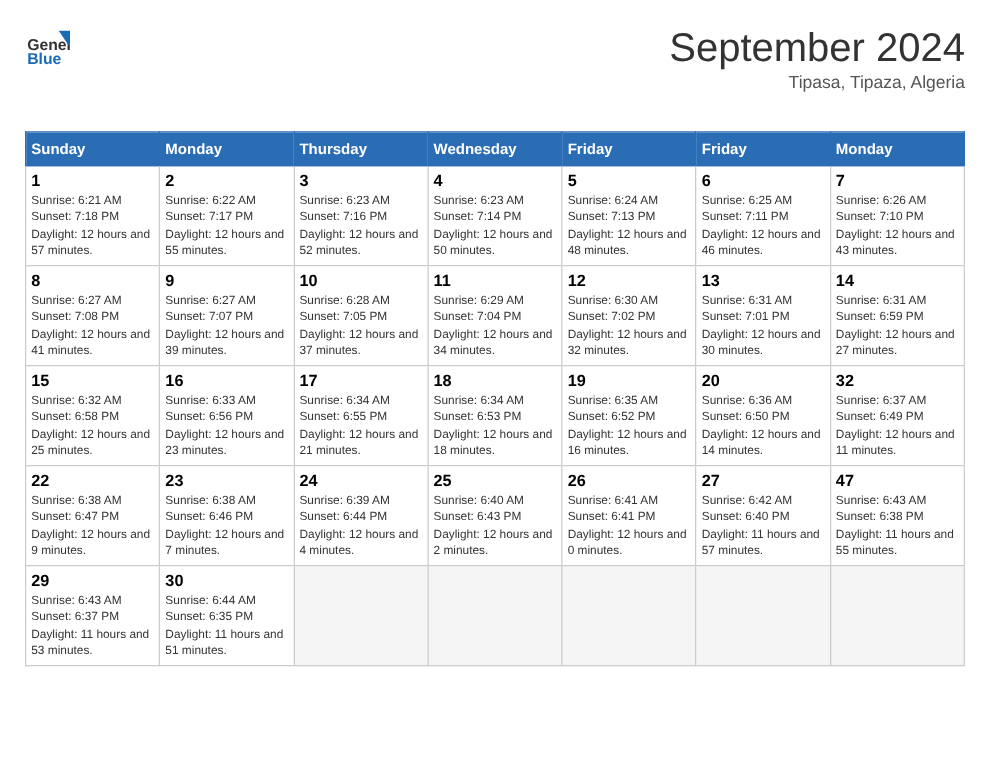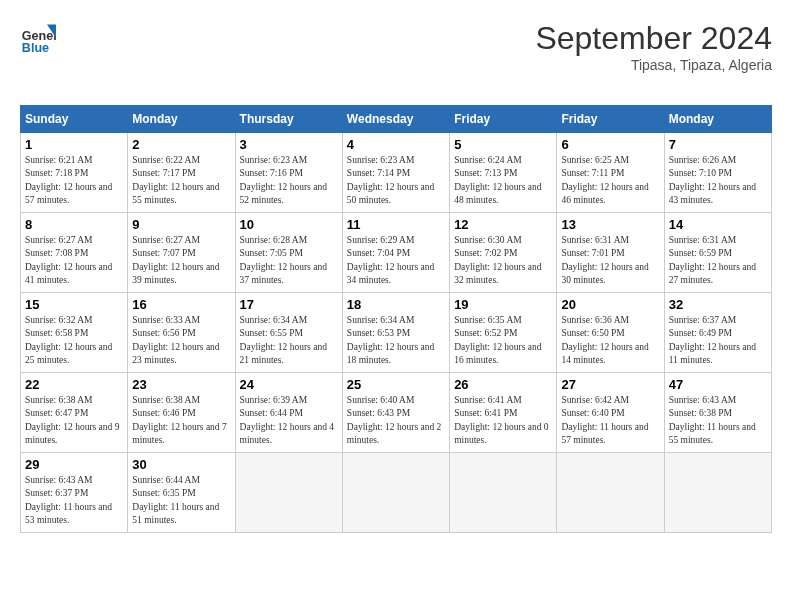--- a/index.html
+++ b/index.html
@@ -65,21 +65,20 @@
     .day-num {
       font-size: 13px;
       font-weight: bold;
       display: block;
       margin-bottom: 2px;
     }
     .day-info {
       font-size: 9.5px;
       color: #333;
       line-height: 1.4;
-      font-family: Liberation Serif, serif;
     }
   </style>
 </head>
 <body>
 
 <div class="header-section">
   <div class="logo">
     <svg class="logo-icon" viewBox="0 0 40 40">
       <text x="2" y="22" font-size="14" font-weight="bold" fill="#333">General</text>
       <text x="2" y="35" font-size="14" font-weight="bold" fill="#1a6bb5">Blue</text>

